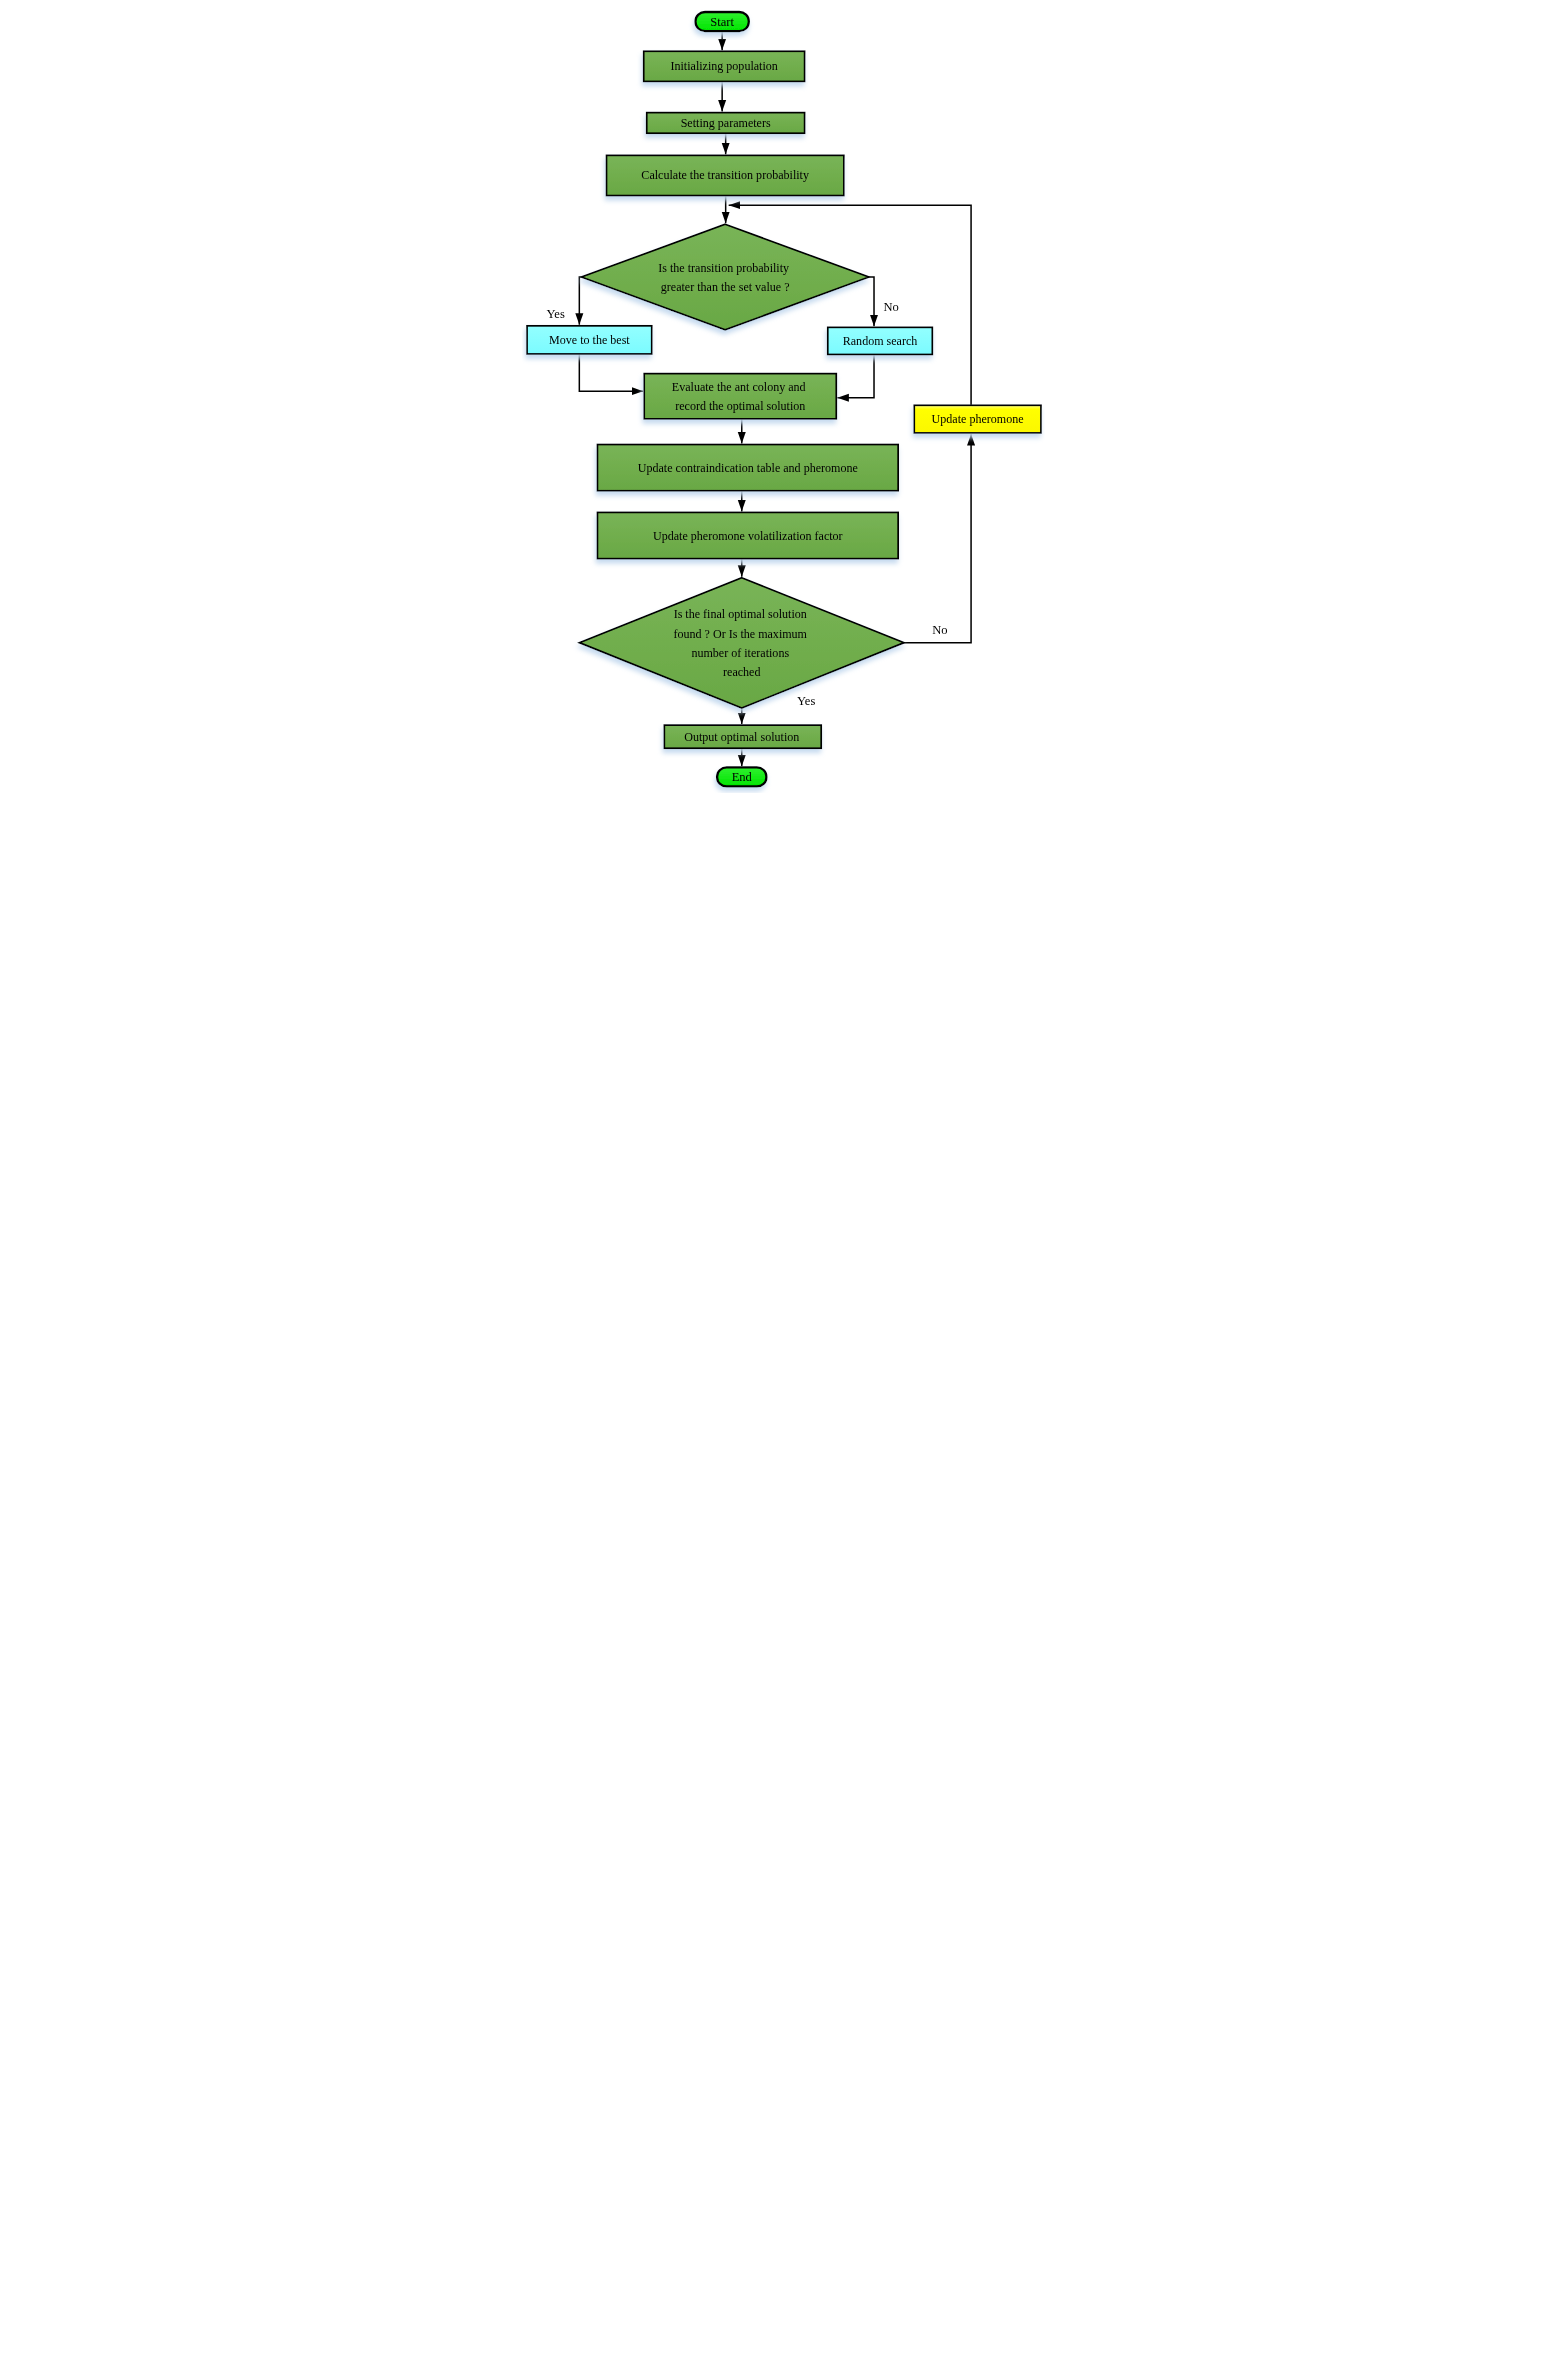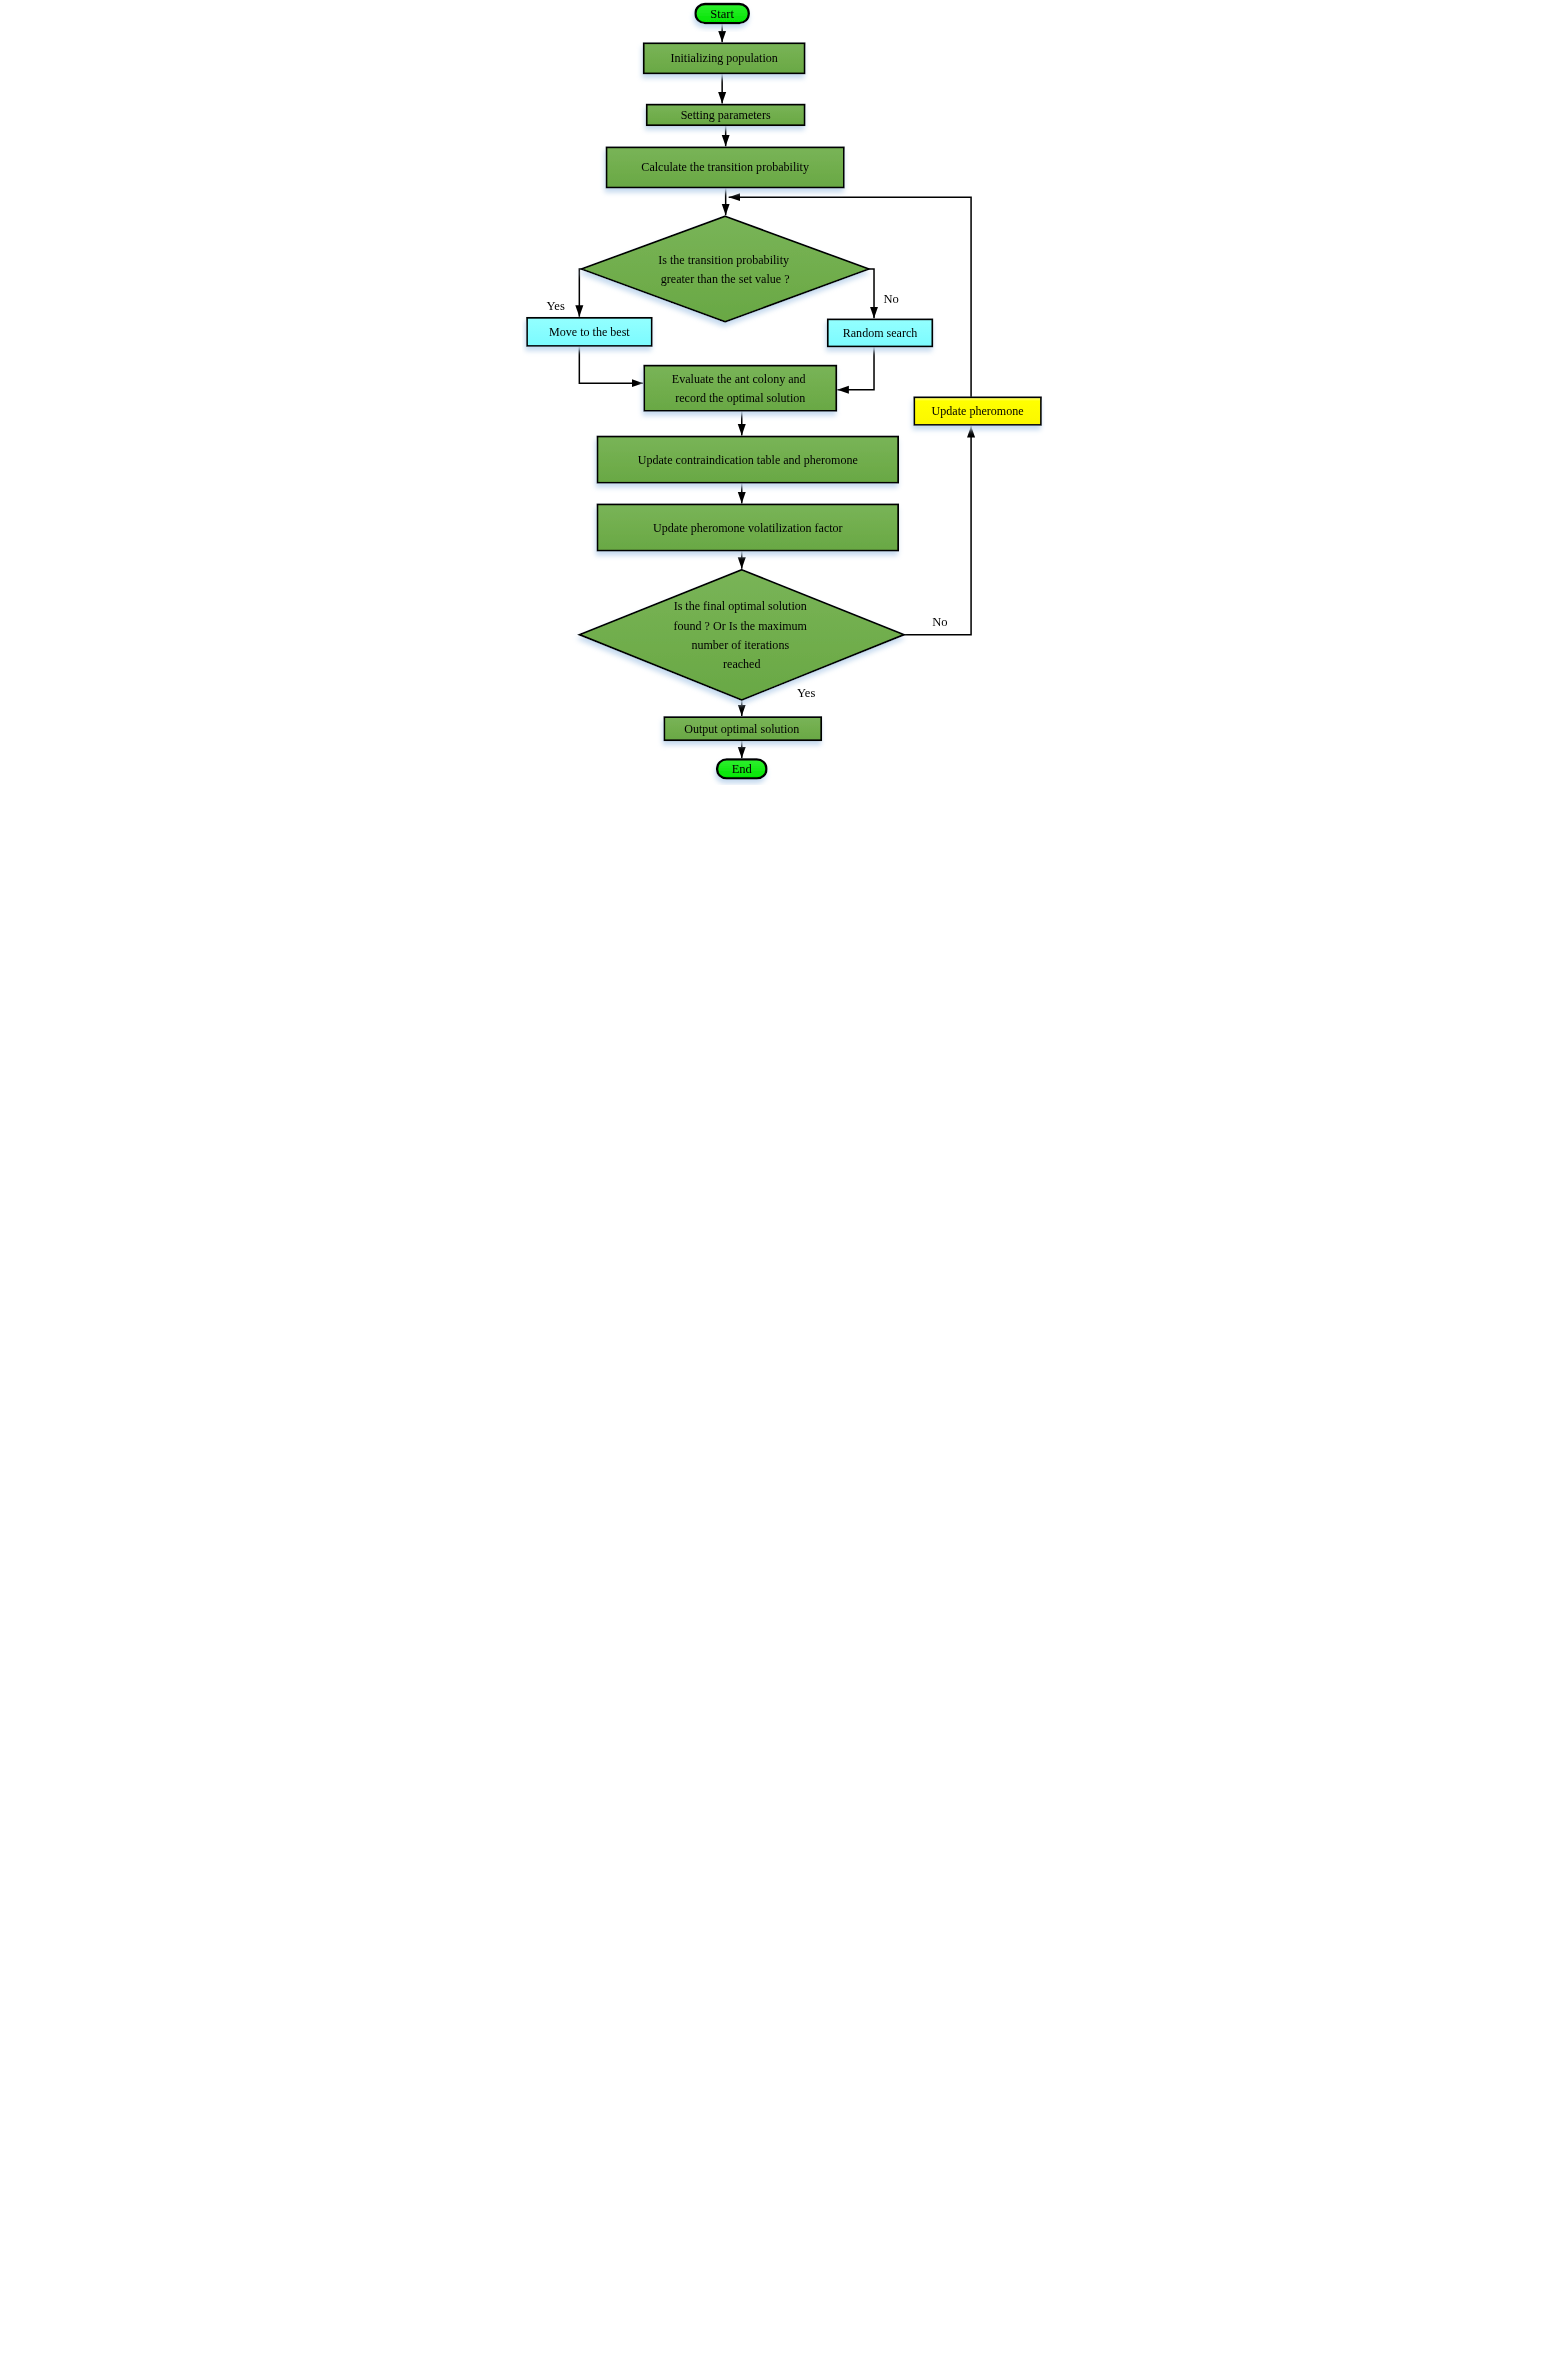--- a/index.html
+++ b/index.html
@@ -3,21 +3,21 @@
 <meta charset="utf-8">
 <style>
   html, body {
     margin: 0;
     padding: 0;
     background: #ffffff;
   }
   .canvas-wrap {
     width: 100%;
     max-width: 523px;
-    margin: 0 auto;
+    margin: 8px auto;
   }
   svg {
     display: block;
     width: 100%;
     height: auto;
     font-family: "Liberation Serif", "DejaVu Serif", serif;
   }
   .node-shape {
     stroke: #000000;
     stroke-width: 3.4;

